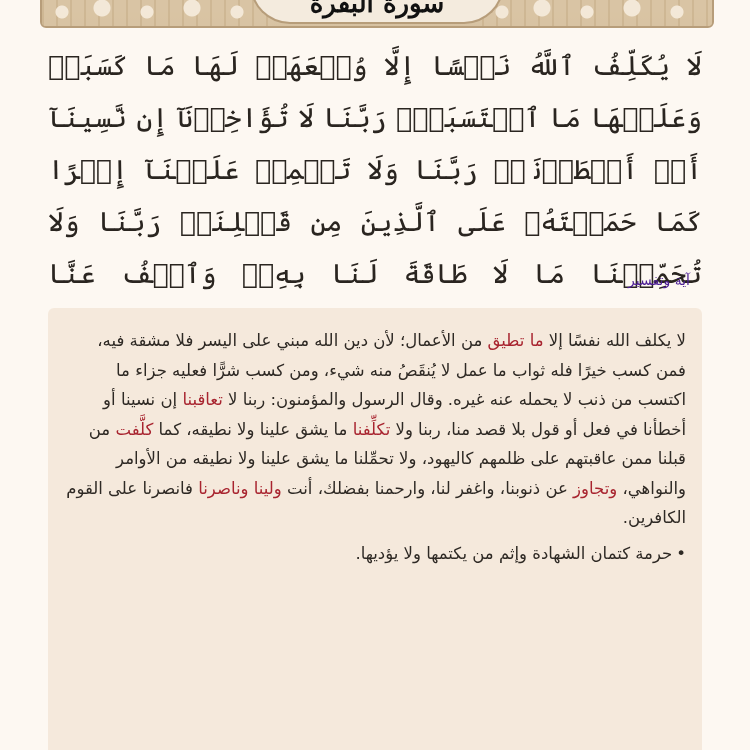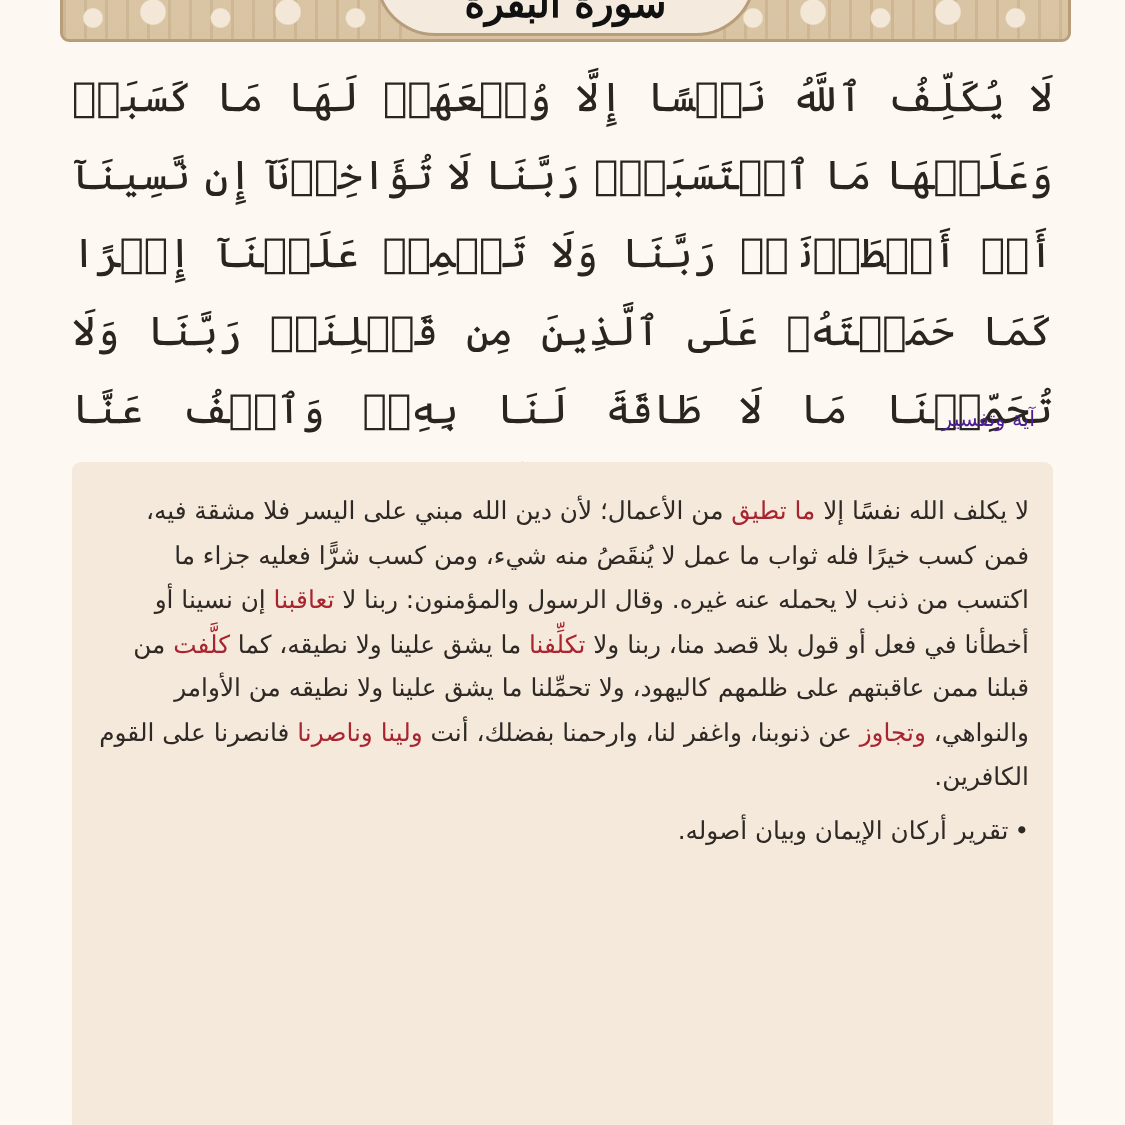--- a/index.html
+++ b/index.html
@@ -150,16 +150,16 @@
 <div class="ayah-block">
   <span>لَا يُكَلِّفُ ٱللَّهُ نَفۡسًا إِلَّا وُسۡعَهَاۚ لَهَا مَا كَسَبَتۡ وَعَلَيۡهَا مَا ٱكۡتَسَبَتۡۗ رَبَّنَا لَا تُؤَاخِذۡنَآ إِن نَّسِينَآ أَوۡ أَخۡطَأۡنَاۚ رَبَّنَا وَلَا تَحۡمِلۡ عَلَيۡنَآ إِصۡرًا كَمَا حَمَلۡتَهُۥ عَلَى ٱلَّذِينَ مِن قَبۡلِنَاۚ رَبَّنَا وَلَا تُحَمِّلۡنَا مَا لَا طَاقَةَ لَنَا بِهِۦۖ وَٱعۡفُ عَنَّا وَٱغۡفِرۡ لَنَا وَٱرۡحَمۡنَآۚ أَنتَ مَوۡلَىٰنَا فَٱنصُرۡنَا عَلَى ٱلۡقَوۡمِ ٱلۡكَٰفِرِينَ</span>
   <span class="ayah-number">٢٨٦</span>
 </div>
 
 <div class="section-label">آية وتفسير</div>
 
 <div class="tafsir-card">
   <p class="tafsir-paragraph" id="tafsir-paragraph"><span>لا يكلف الله نفسًا إلا </span><span class="hl" style="color: rgb(168, 36, 47);">ما تطيق</span><span> من الأعمال؛ لأن دين الله مبني على اليسر فلا مشقة فيه، فمن كسب خيرًا فله ثواب ما عمل لا يُنقَصُ منه شيء، ومن كسب شرًّا فعليه جزاء ما اكتسب من ذنب لا يحمله عنه غيره. وقال الرسول والمؤمنون: ربنا لا </span><span class="hl" style="color: rgb(168, 36, 47);">تعاقبنا</span><span> إن نسينا أو أخطأنا في فعل أو قول بلا قصد منا، ربنا ولا </span><span class="hl" style="color: rgb(168, 36, 47);">تكلِّفنا</span><span> ما يشق علينا ولا نطيقه، كما </span><span class="hl" style="color: rgb(168, 36, 47);">كلَّفت</span><span> من قبلنا ممن عاقبتهم على ظلمهم كاليهود، ولا تحمِّلنا ما يشق علينا ولا نطيقه من الأوامر والنواهي، </span><span class="hl" style="color: rgb(168, 36, 47);">وتجاوز</span><span> عن ذنوبنا، واغفر لنا، وارحمنا بفضلك، أنت </span><span class="hl" style="color: rgb(168, 36, 47);">ولينا وناصرنا</span><span> فانصرنا على القوم الكافرين.</span></p>
   <ul class="benefits" id="benefits-list">
-      <li class="benefit"><span class="bullet">•</span><span>تقرير أركان الإيمان وبيان أصوله.</span></li>
+      <li class="benefit"><span class="bullet">•</span><span>حرمة كتمان الشهادة وإثم من يكتمها ولا يؤديها.</span></li>
       <li class="benefit"></li>
     </ul>
 </div>
 
 </body></html>

